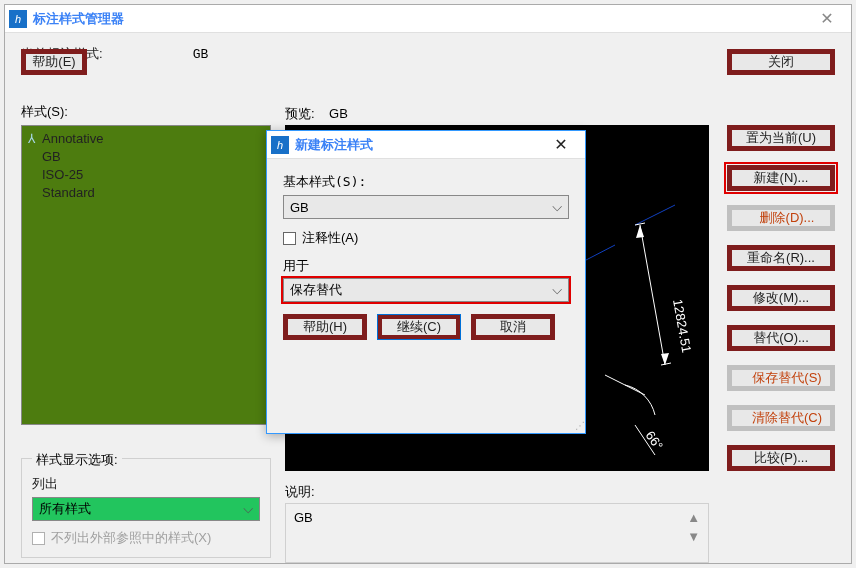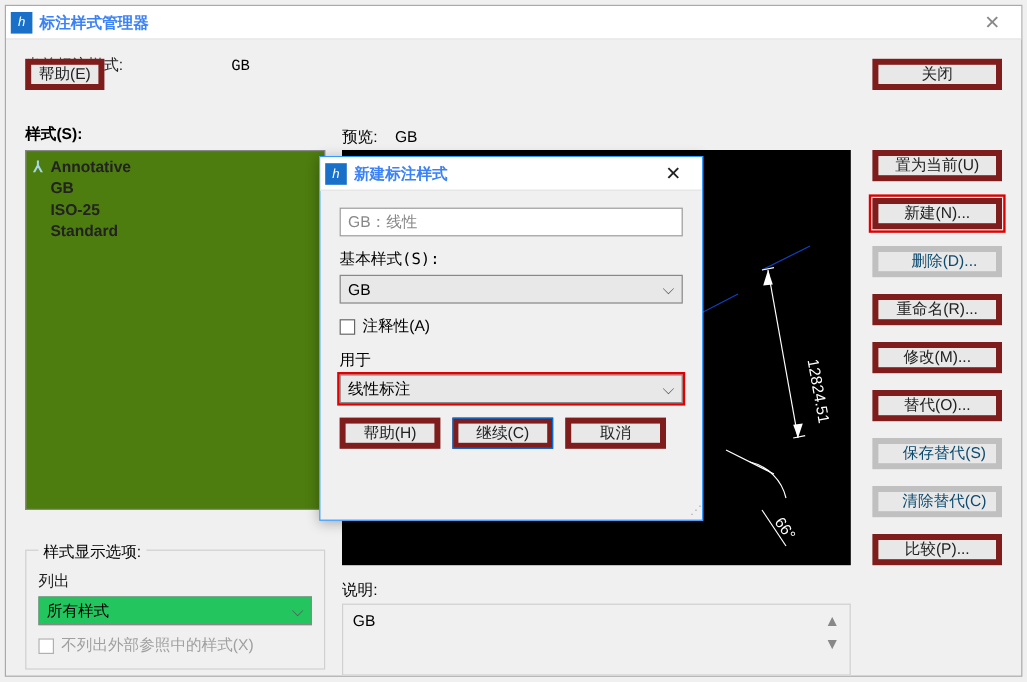--- a/index.html
+++ b/index.html
@@ -9,36 +9,36 @@
   .titlebar { height: 28px; display: flex; align-items: center; padding: 0 4px; background: #fff; border-bottom: 1px solid #e0e0e0; }
   .app-icon { width: 18px; height: 18px; background: #1870c8; color: #fff; font-size: 11px; display: flex; align-items: center; justify-content: center; font-style: italic; margin-right: 6px; }
   .title-text { flex: 1; color: #3b82f6; font-weight: bold; }
   .close-x { width: 40px; height: 28px; display: flex; align-items: center; justify-content: center; color: #888; cursor: pointer; font-size: 16px; }
   
   .content { position: relative; padding: 12px 16px; }
   .row-current { display: flex; align-items: center; margin-bottom: 12px; }
   .lbl { color: #222; }
   .val-gb { margin-left: 90px; font-family: "Consolas","Courier New",monospace; }
   
-  .left-col { position: absolute; left: 16px; top: 70px; width: 250px; font-weight: bold; }
+  .left-col { position: absolute; left: 16px; top: 70px; width: 250px; }
   .styles-lbl { margin-bottom: 4px; }
   .listbox { width: 250px; height: 300px; background: #4d7c0f; border: 1px solid #888; padding: 4px 6px; font-family: "Consolas","Courier New",monospace; line-height: 18px; color: #222; }
   .listbox .indent { padding-left: 14px; }
   .anno-icon { display:inline-block; width:12px; color:#a8d8e8; margin-right:2px;}
   
   .disp-opts { position: absolute; left: 16px; top: 404px; width: 250px; border: 1px solid #d0d0d0; padding: 8px 10px 10px; margin-top: 21px; }
   .disp-opts .grp-lbl { position: relative; top: -16px; background: #f0f0f0; display: inline-block; padding: 0 4px; }
   .disp-opts .inner { margin-top: -10px; }
   .select { width: 100%; height: 24px; border: 1px solid #888; background: #22c55e; padding: 0 6px; display: flex; align-items: center; justify-content: space-between; cursor: pointer; }
   .select .chev { color: #555; }
   .chk-row { margin-top: 8px; display: flex; align-items: center; color: #a0a0a0; }
   .chk-box { width: 13px; height: 13px; border: 1px solid #b0b0b0; margin-right: 6px; background: #fff; }
   
   .btn { width: 108px; height: 26px; border: 5px solid #7f1d1d; background: #e8e8e8; color: #222; display: inline-flex; align-items: center; justify-content: center; cursor: pointer; font-family: Liberation Sans, sans-serif; }
-  .btn.disabled { color: #0c4a6e; border-color: #c0c0c0; padding-left: 12px; }
+  .btn.disabled { color: #c2410c; border-color: #c0c0c0; padding-left: 12px; }
   .btn.help { width: 66px; }
   
   .help-bottom { position: absolute; left: 16px; bottom: 12px; }
   
   .preview-lbl { position: absolute; left: 280px; top: 72px; }
   .preview-canvas { position: absolute; left: 280px; top: 92px; width: 424px; height: 346px; background: #000; }
   .preview-canvas svg { width:100%; height:100%; }
   
   .explain-lbl { position: absolute; left: 280px; top: 450px; }
   .explain-box { position: absolute; left: 280px; top: 470px; width: 424px; height: 60px; border: 1px solid #d0d0d0; padding: 6px 8px; font-family: "Consolas","Courier New",monospace; background: #f0f0f0; display:flex; justify-content:space-between;}
@@ -150,38 +150,35 @@
   </div>
 </div>
 
 <div class="dialog2">
   <div class="titlebar">
     <div class="app-icon">h</div>
     <div class="title-text">新建标注样式</div>
     <div class="close-x" style="color:#222;">✕</div>
   </div>
   <div class="body">
-    <div class="textinput">
-        <span>GB：线性</span>
-      </div>
 
     <div class="field-lbl">基本样式(S):</div>
     <div class="select">
       <span>GB</span>
       <span class="chev">⌵</span>
     </div>
 
     <div class="chk-ann">
       <span class="chk-box"></span>
       <span>注释性(A)</span>
     </div>
 
     <div class="used-for-lbl">用于</div>
     <div class="select used-for-sel highlight-red">
-      <span>线性标注</span>
+      <span>保存替代</span>
       <span class="chev">⌵</span>
     </div>
 
     <div class="dlg-btns">
       <div class="btn">帮助(H)</div>
       <div class="btn primary">继续(C)</div>
       <div class="btn">取消</div>
     </div>
   </div>
   <div class="resize-grip">⋰</div>

